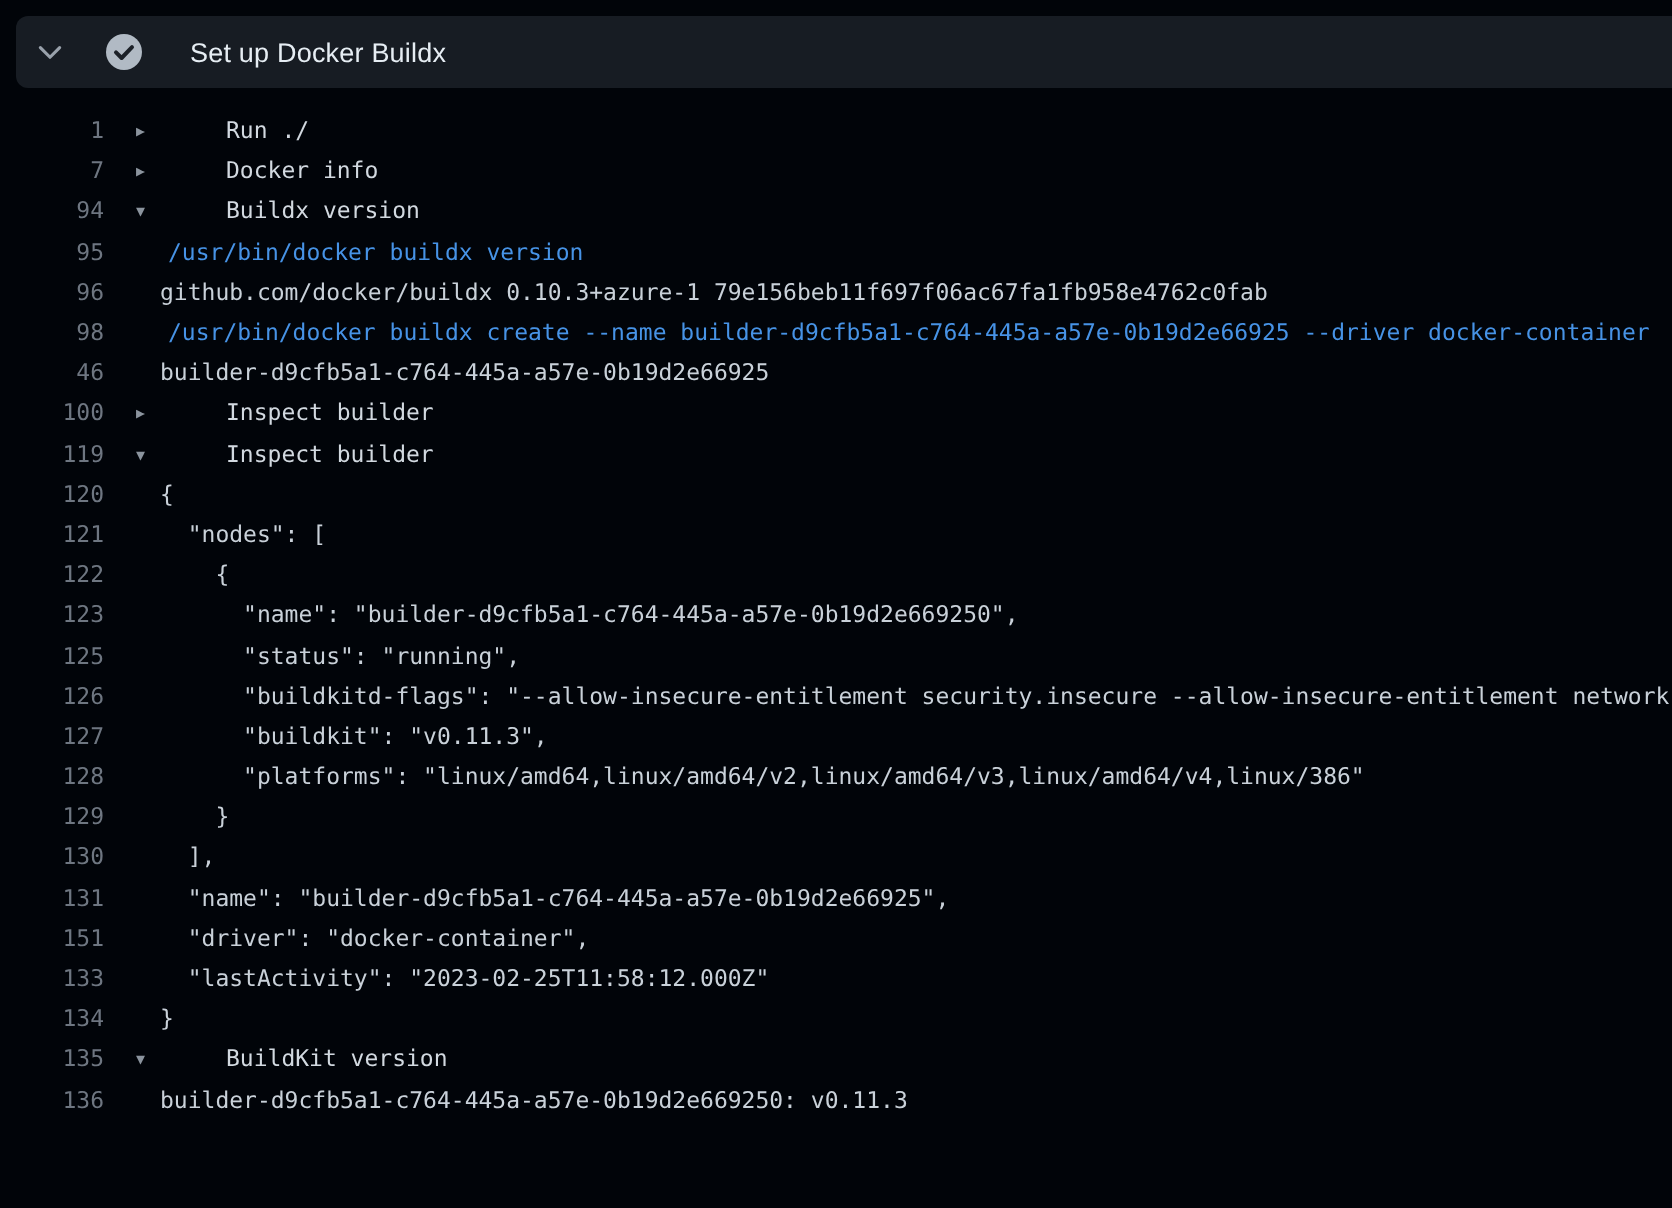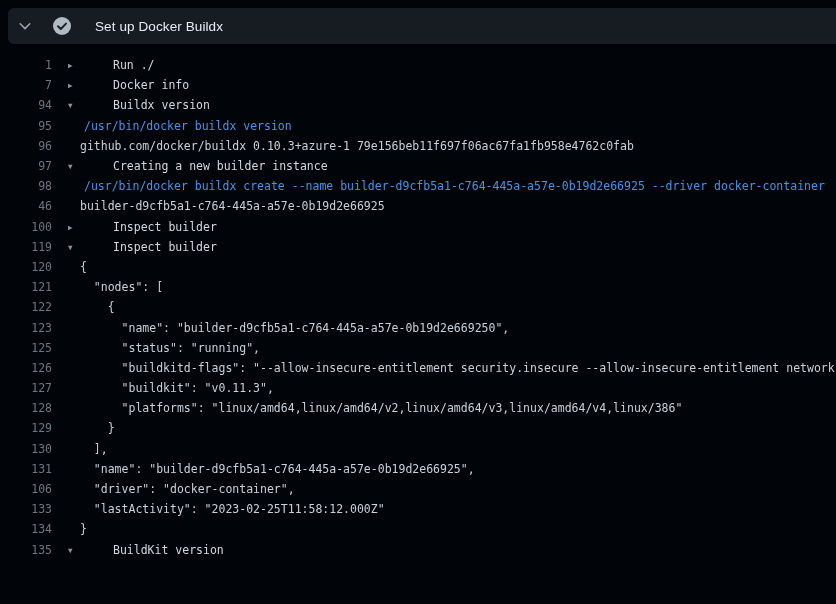--- a/index.html
+++ b/index.html
@@ -107,34 +107,34 @@
   <span class="step-title">Set up Docker Buildx</span>
 </div>
 
 <div class="log-view">
   <div>
       <div class="row group"><span class="num">1</span><span class="content"><span class="arrow">▶</span><span class="gtitle">Run ./</span></span></div>
       <div class="row group"><span class="num">7</span><span class="content"><span class="arrow">▶</span><span class="gtitle">Docker info</span></span></div>
       <div class="row group"><span class="num">94</span><span class="content"><span class="arrow">▼</span><span class="gtitle">Buildx version</span></span></div>
       <div class="row"><span class="num">95</span><span class="content cmdline">/usr/bin/docker buildx version</span></div>
       <div class="row"><span class="num">96</span><span class="content plainline">github.com/docker/buildx 0.10.3+azure-1 79e156beb11f697f06ac67fa1fb958e4762c0fab</span></div>
-      <div class="row group"><span class="num">97</span><span class="content"><span class="arrow">▼</span><span class="gtitle">Creating a new builder instance</span></span></div>
       <div class="row"><span class="num">98</span><span class="content cmdline">/usr/bin/docker buildx create --name builder-d9cfb5a1-c764-445a-a57e-0b19d2e66925 --driver docker-container</span></div>
       <div class="row"><span class="num">46</span><span class="content plainline">builder-d9cfb5a1-c764-445a-a57e-0b19d2e66925</span></div>
       <div class="row group"><span class="num">100</span><span class="content"><span class="arrow">▶</span><span class="gtitle">Inspect builder</span></span></div>
       <div class="row group"><span class="num">119</span><span class="content"><span class="arrow">▼</span><span class="gtitle">Inspect builder</span></span></div>
       <div class="row"><span class="num">120</span><span class="content plainline">{</span></div>
       <div class="row"><span class="num">121</span><span class="content plainline">  "nodes": [</span></div>
       <div class="row"><span class="num">122</span><span class="content plainline">    {</span></div>
       <div class="row"><span class="num">123</span><span class="content plainline">      "name": "builder-d9cfb5a1-c764-445a-a57e-0b19d2e669250",</span></div>
       <div class="row"><span class="num">125</span><span class="content plainline">      "status": "running",</span></div>
       <div class="row"><span class="num">126</span><span class="content plainline">      "buildkitd-flags": "--allow-insecure-entitlement security.insecure --allow-insecure-entitlement network.host",</span></div>
       <div class="row"><span class="num">127</span><span class="content plainline">      "buildkit": "v0.11.3",</span></div>
       <div class="row"><span class="num">128</span><span class="content plainline">      "platforms": "linux/amd64,linux/amd64/v2,linux/amd64/v3,linux/amd64/v4,linux/386"</span></div>
       <div class="row"><span class="num">129</span><span class="content plainline">    }</span></div>
       <div class="row"><span class="num">130</span><span class="content plainline">  ],</span></div>
       <div class="row"><span class="num">131</span><span class="content plainline">  "name": "builder-d9cfb5a1-c764-445a-a57e-0b19d2e66925",</span></div>
-      <div class="row"><span class="num">106</span><span class="content plainline">  "driver": "docker-container",</span></div>
+      <div class="row"><span class="num">151</span><span class="content plainline">  "driver": "docker-container",</span></div>
       <div class="row"><span class="num">133</span><span class="content plainline">  "lastActivity": "2023-02-25T11:58:12.000Z"</span></div>
       <div class="row"><span class="num">134</span><span class="content plainline">}</span></div>
       <div class="row group"><span class="num">135</span><span class="content"><span class="arrow">▼</span><span class="gtitle">BuildKit version</span></span></div>
+      <div class="row"><span class="num">136</span><span class="content plainline">builder-d9cfb5a1-c764-445a-a57e-0b19d2e669250: v0.11.3</span></div>
     </div>
 </div>
 
 </body></html>

